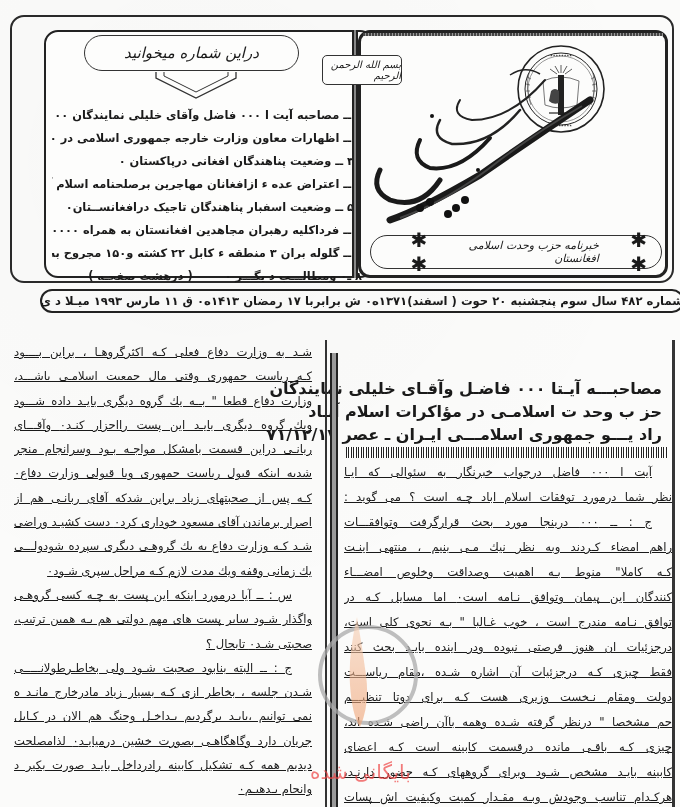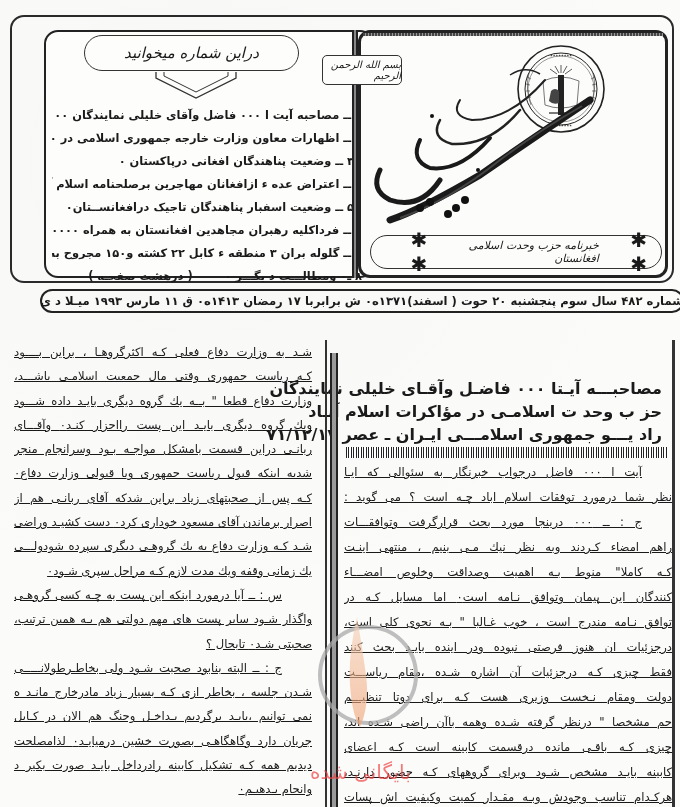--- a/index.html
+++ b/index.html
@@ -82,21 +82,21 @@
     display:flex; align-items:center; justify-content:center;
     font-size:11.6px; font-weight:bold; white-space:nowrap;
   }
   
   .col-left {
     position:absolute; left:14px; top:340px; width:298px; height:470px;
     font-size:11.6px; line-height:24.3px; text-align:justify;
   }
   .col-left .line, .col-right .line { display:block; white-space:nowrap; overflow:hidden; text-align:justify; text-align-last:justify;text-decoration:underline; }
   .col-left .line.last, .col-right .line.last { text-align-last:right; }
-  .col-left .line.qa, .col-right .line.qa { padding-right:30px; }
+  .col-left .line.qa, .col-right .line.qa { padding-right:20px; }
   .divider-main {
     position:absolute; left:330px; top:353px; width:8px; height:460px;
     background:linear-gradient(90deg,#222 0 2px,#9a9a9a 2px 6px,#222 6px 8px);
   }
   .divider-left {
     position:absolute; left:325px; top:340px; width:2px; height:470px;
     background:#333;
   }
   .col-right {
     position:absolute; left:344px; top:445px; width:328px; height:370px;

